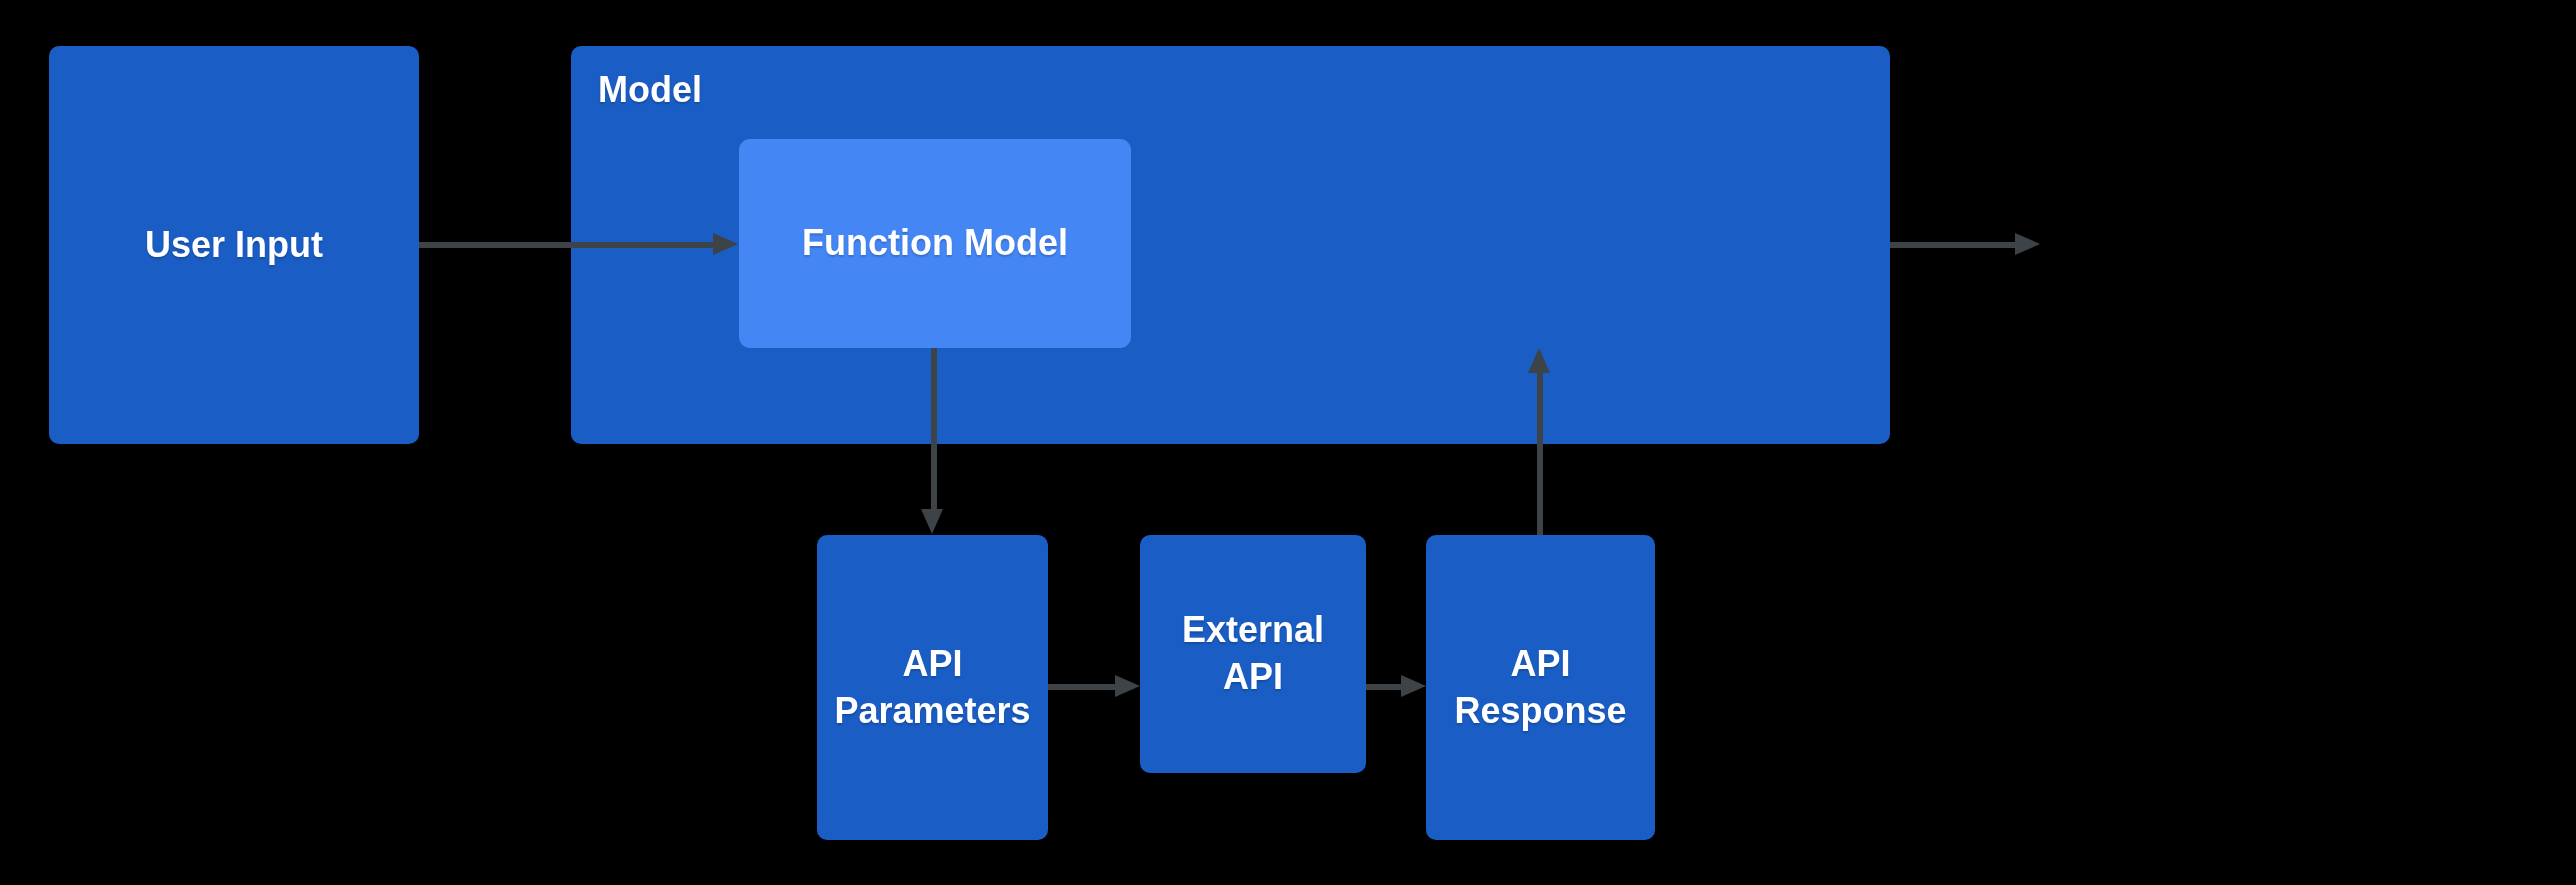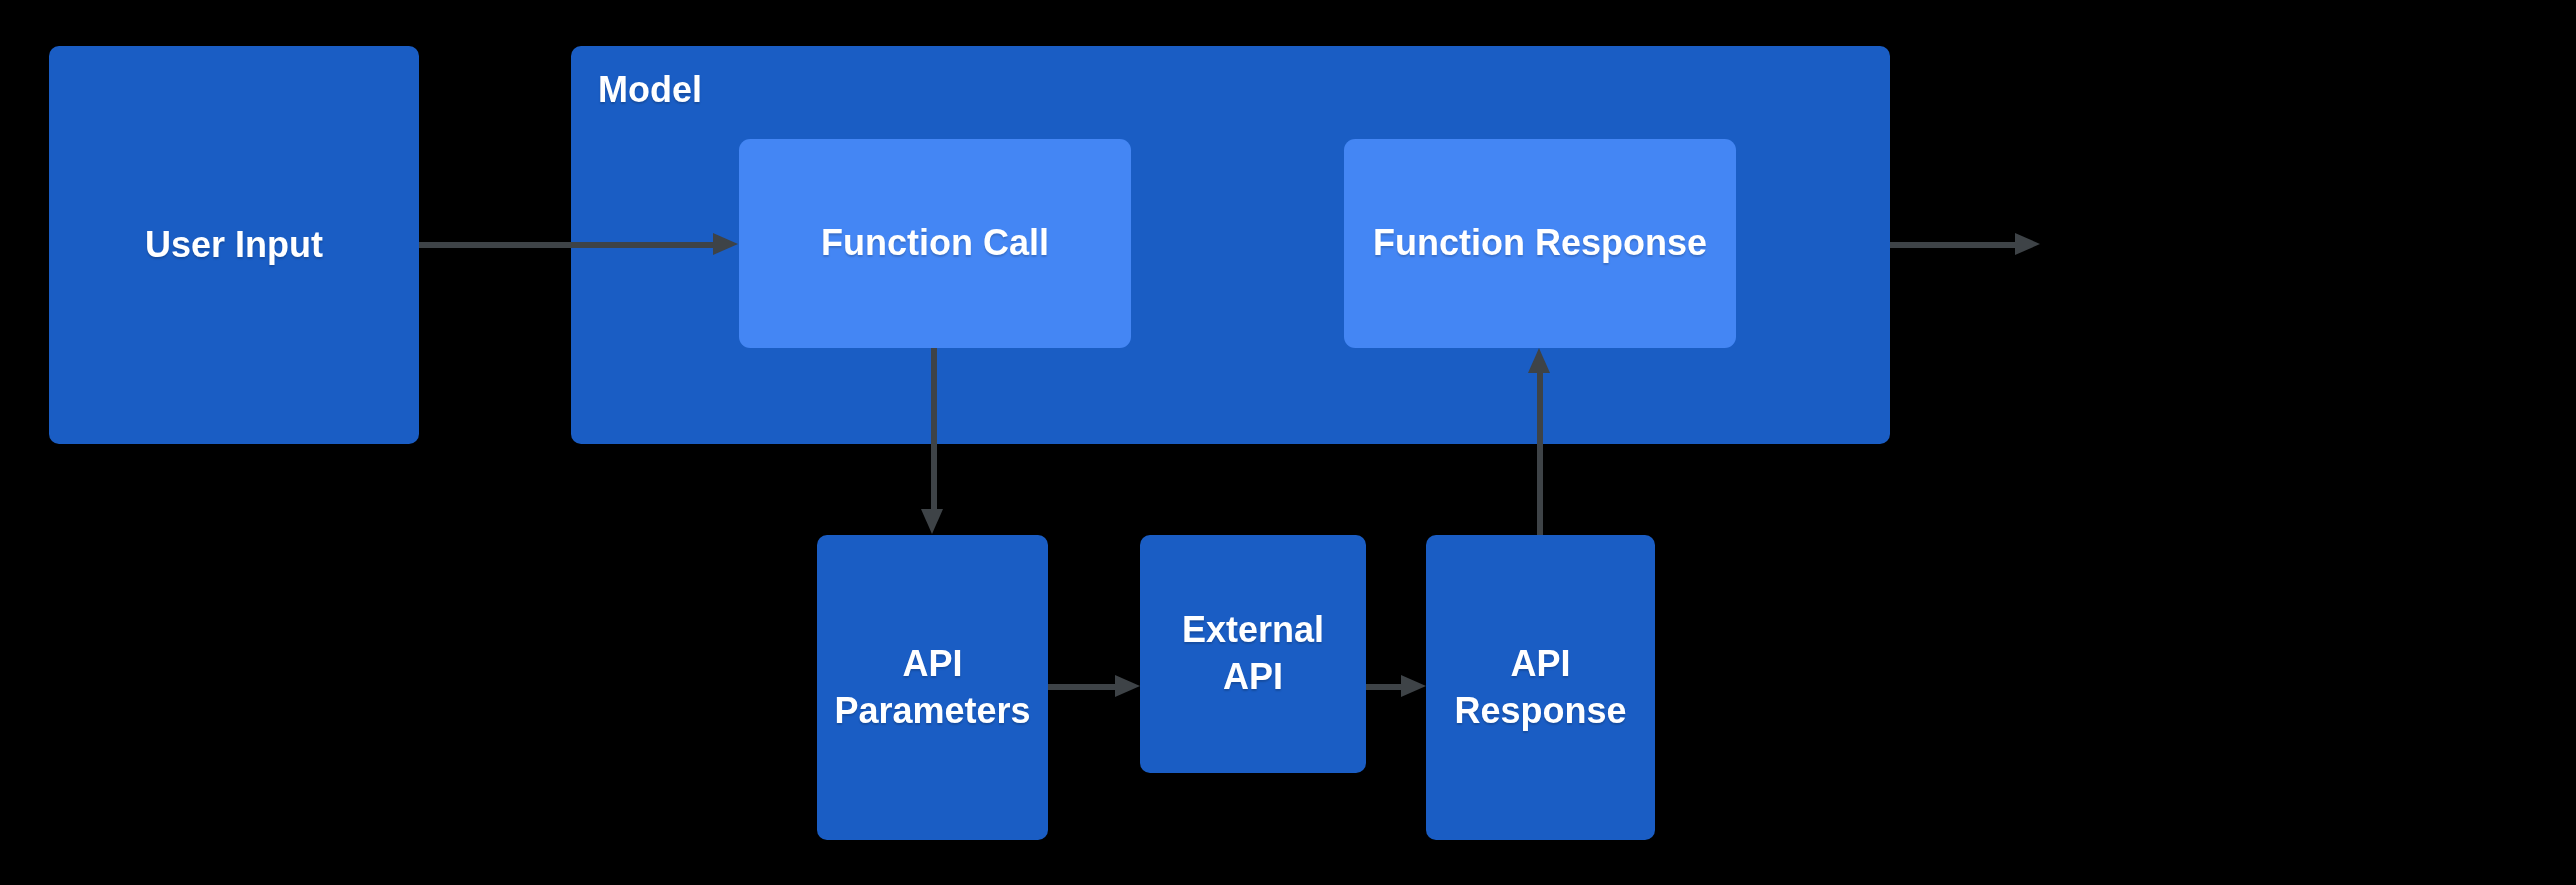--- a/index.html
+++ b/index.html
@@ -78,24 +78,21 @@
 
 <div class="canvas">
 
   <div class="node dark n-user-input">
     <span class="nowrap">User Input</span>
   </div>
 
   <div class="g-gemini">
     <span class="gemini-title">Model</span>
     <div class="node light n-function-call">
-      <span class="nowrap">Function Call</span>
-    </div>
-    <div class="node light n-function-response">
-      <span class="nowrap">Function Response</span>
+      <span class="nowrap">Function Model</span>
     </div>
   </div>
 
 
   <div class="node dark n-api-parameters">
     <span class="wrap2">API
 Parameters</span>
   </div>
 
   <div class="node dark n-external-api">

